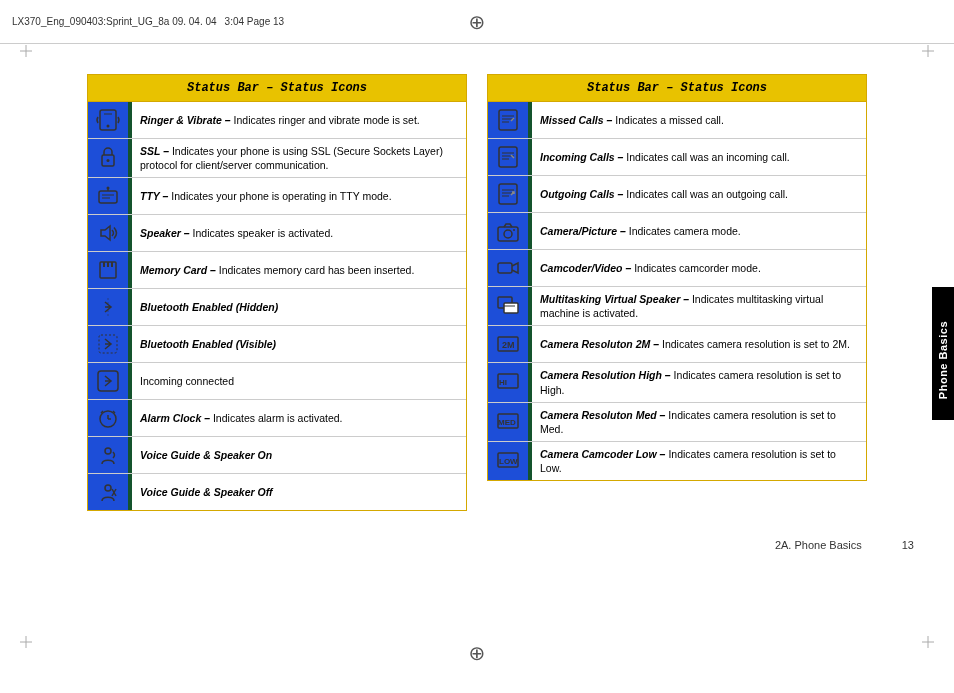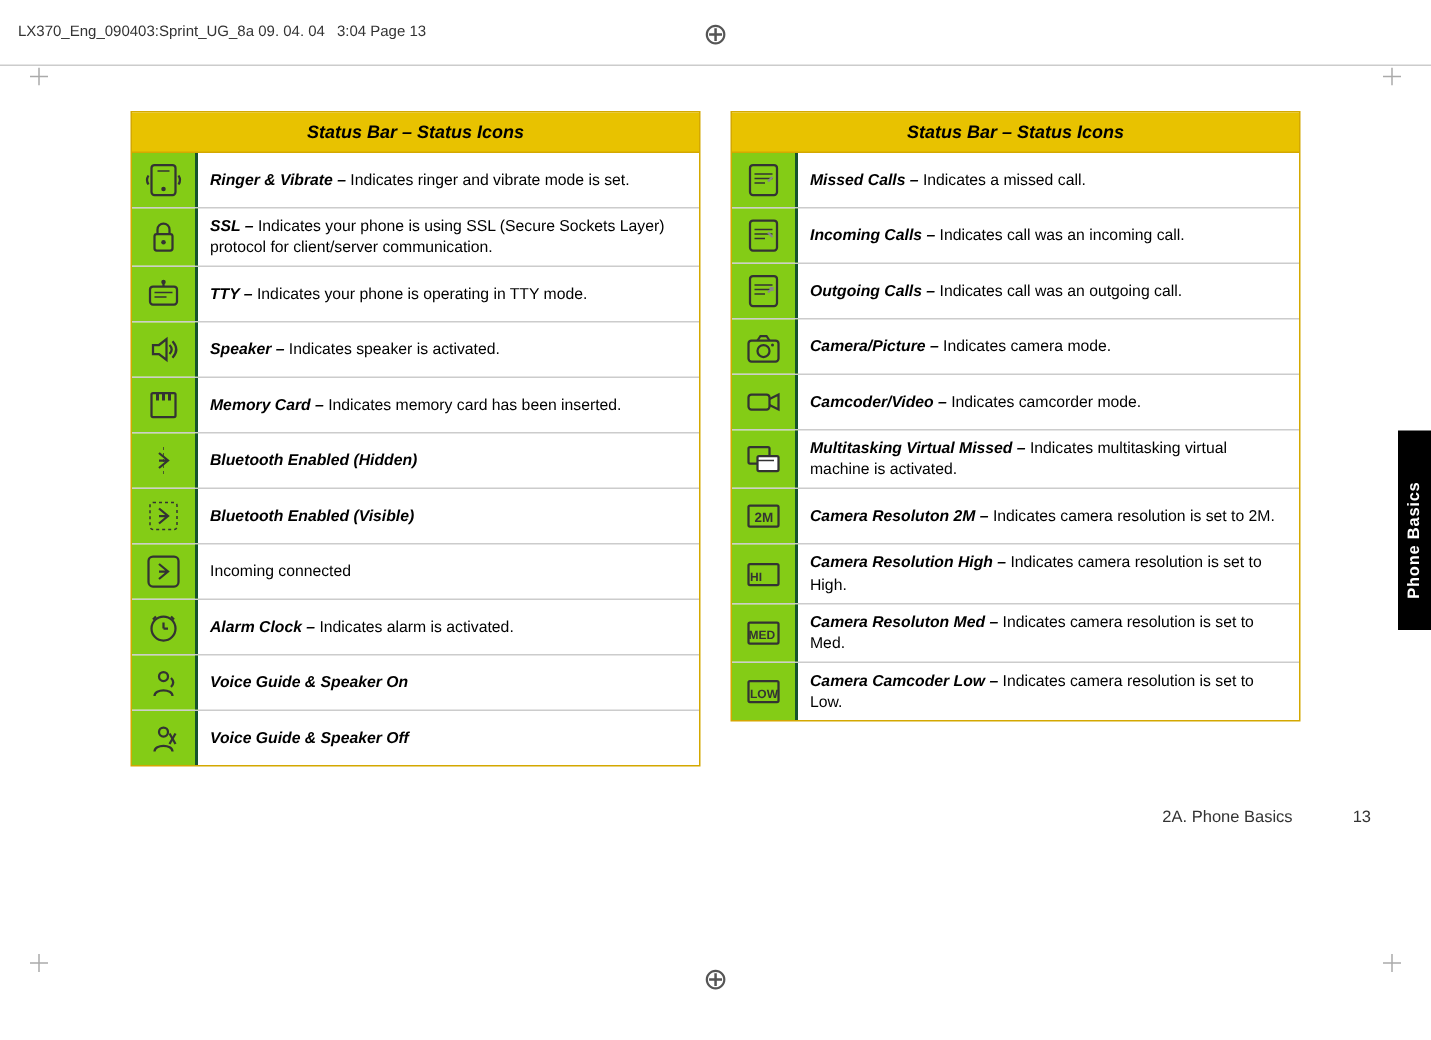--- a/index.html
+++ b/index.html
@@ -45,41 +45,42 @@
     }
 
     .table-title {
       background: #e8c200;
       text-align: center;
       font-weight: bold;
       font-style: italic;
       padding: 6px 3px;
       font-size: 12px;
       border-bottom: 1px solid #d4a800;
+      font-family: Liberation Mono, monospace;
     }
 
     .table-row {
       display: flex;
       align-items: stretch;
       border-bottom: 1px solid #ccc;
     }
 
     .table-row:last-child {
       border-bottom: none;
     }
 
     .icon-cell {
       width: 44px;
       min-width: 44px;
       display: flex;
-      align-items: center;
+      align-items: flex-start;
       justify-content: center;
-      border-right: 2px solid #14532d;
+      border-right: 4px solid #14532d;
       padding: 4px;
-      background: #84cc16;
+      background: #1d4ed8;
     }
 
     .icon-cell .icon-img {
       width: 28px;
       height: 28px;
       display: flex;
       align-items: center;
       justify-content: center;
       font-size: 18px;
     }
@@ -463,21 +464,21 @@
       <div class="icon-cell">
         <div class="icon-img">
           <svg class="icon-svg" viewBox="0 0 26 26" fill="none">
             <rect x="3" y="5" width="14" height="11" rx="1" stroke="#333" stroke-width="1.5"></rect>
             <rect x="9" y="11" width="14" height="10" rx="1" stroke="#333" stroke-width="1.5" fill="white"></rect>
             <line x1="9" y1="14" x2="20" y2="14" stroke="#333" stroke-width="1"></line>
           </svg>
         </div>
       </div>
       <div class="text-cell">
-        <span><em>Multitasking Virtual Missed –</em> Indicates multitasking virtual machine is activated.</span>
+        <span><em>Multitasking Virtual Speaker –</em> Indicates multitasking virtual machine is activated.</span>
       </div>
     </div>
 
     <div class="table-row">
       <div class="icon-cell">
         <div class="icon-img">
           <svg class="icon-svg" viewBox="0 0 26 26" fill="none">
             <rect x="3" y="6" width="20" height="14" rx="1" stroke="#333" stroke-width="1.5"></rect>
             <text x="7" y="17" font-size="9" fill="#333" font-family="Arial" font-weight="bold">2M</text>
           </svg>

